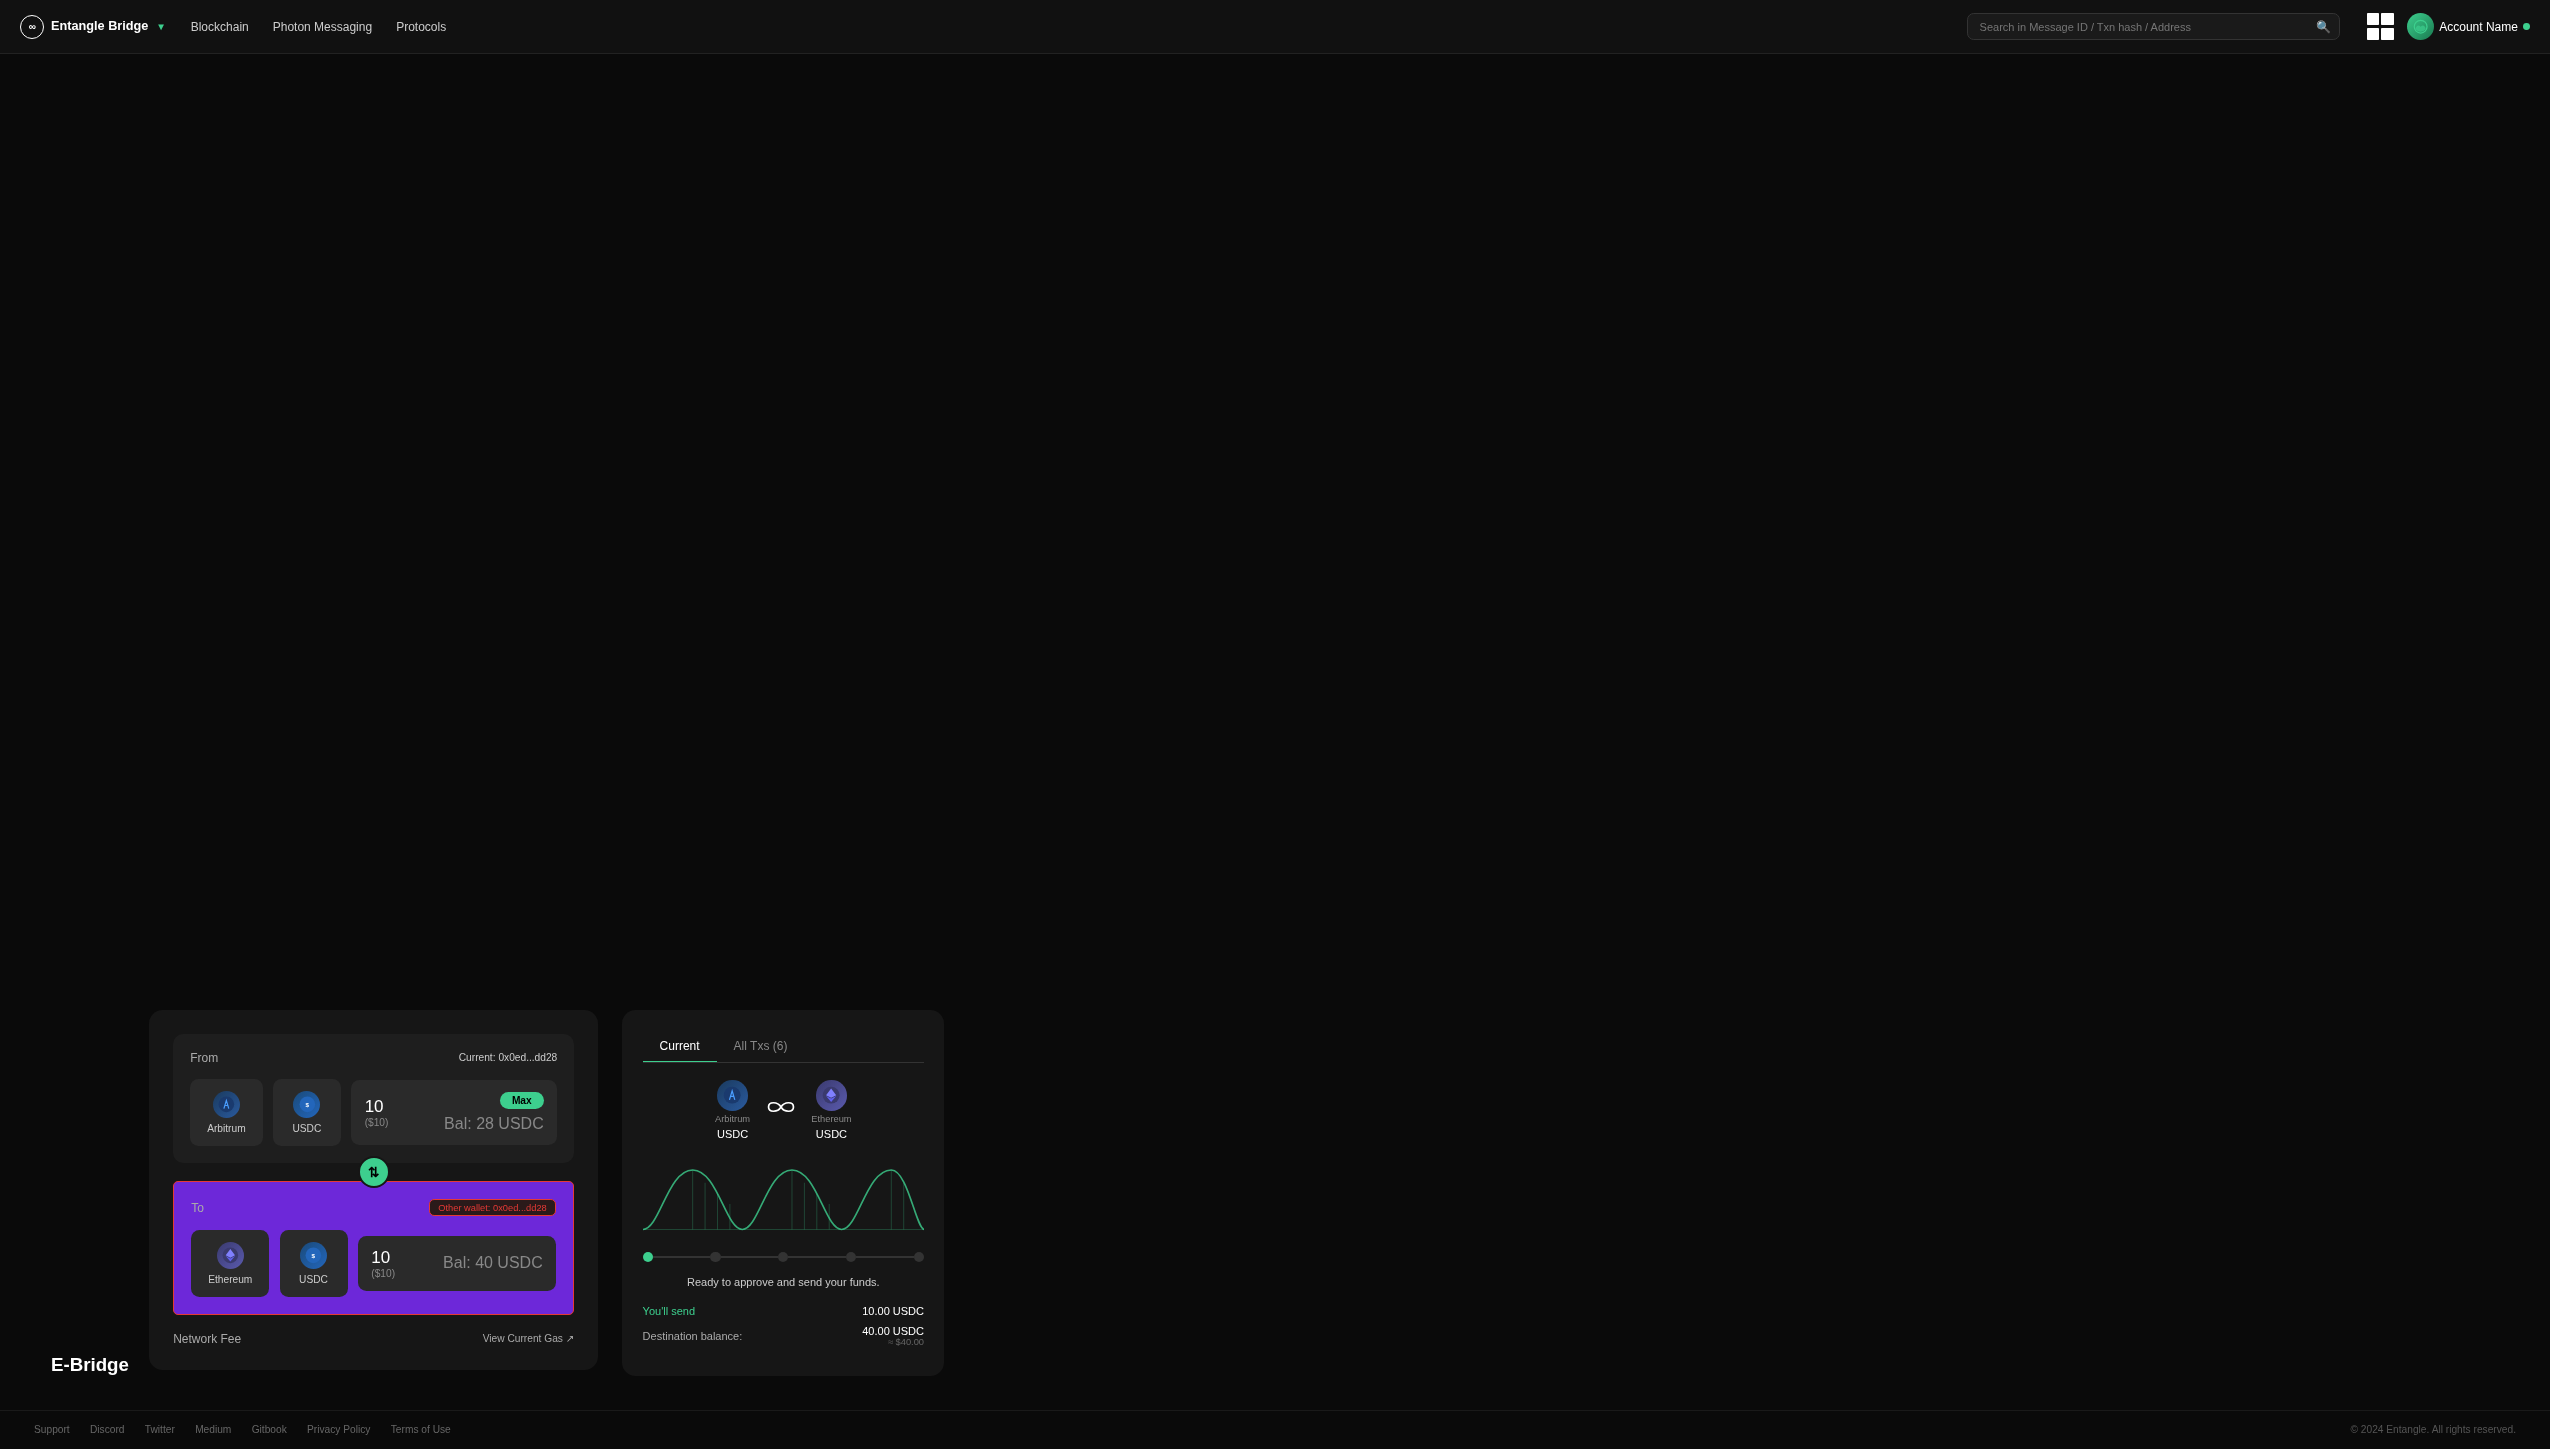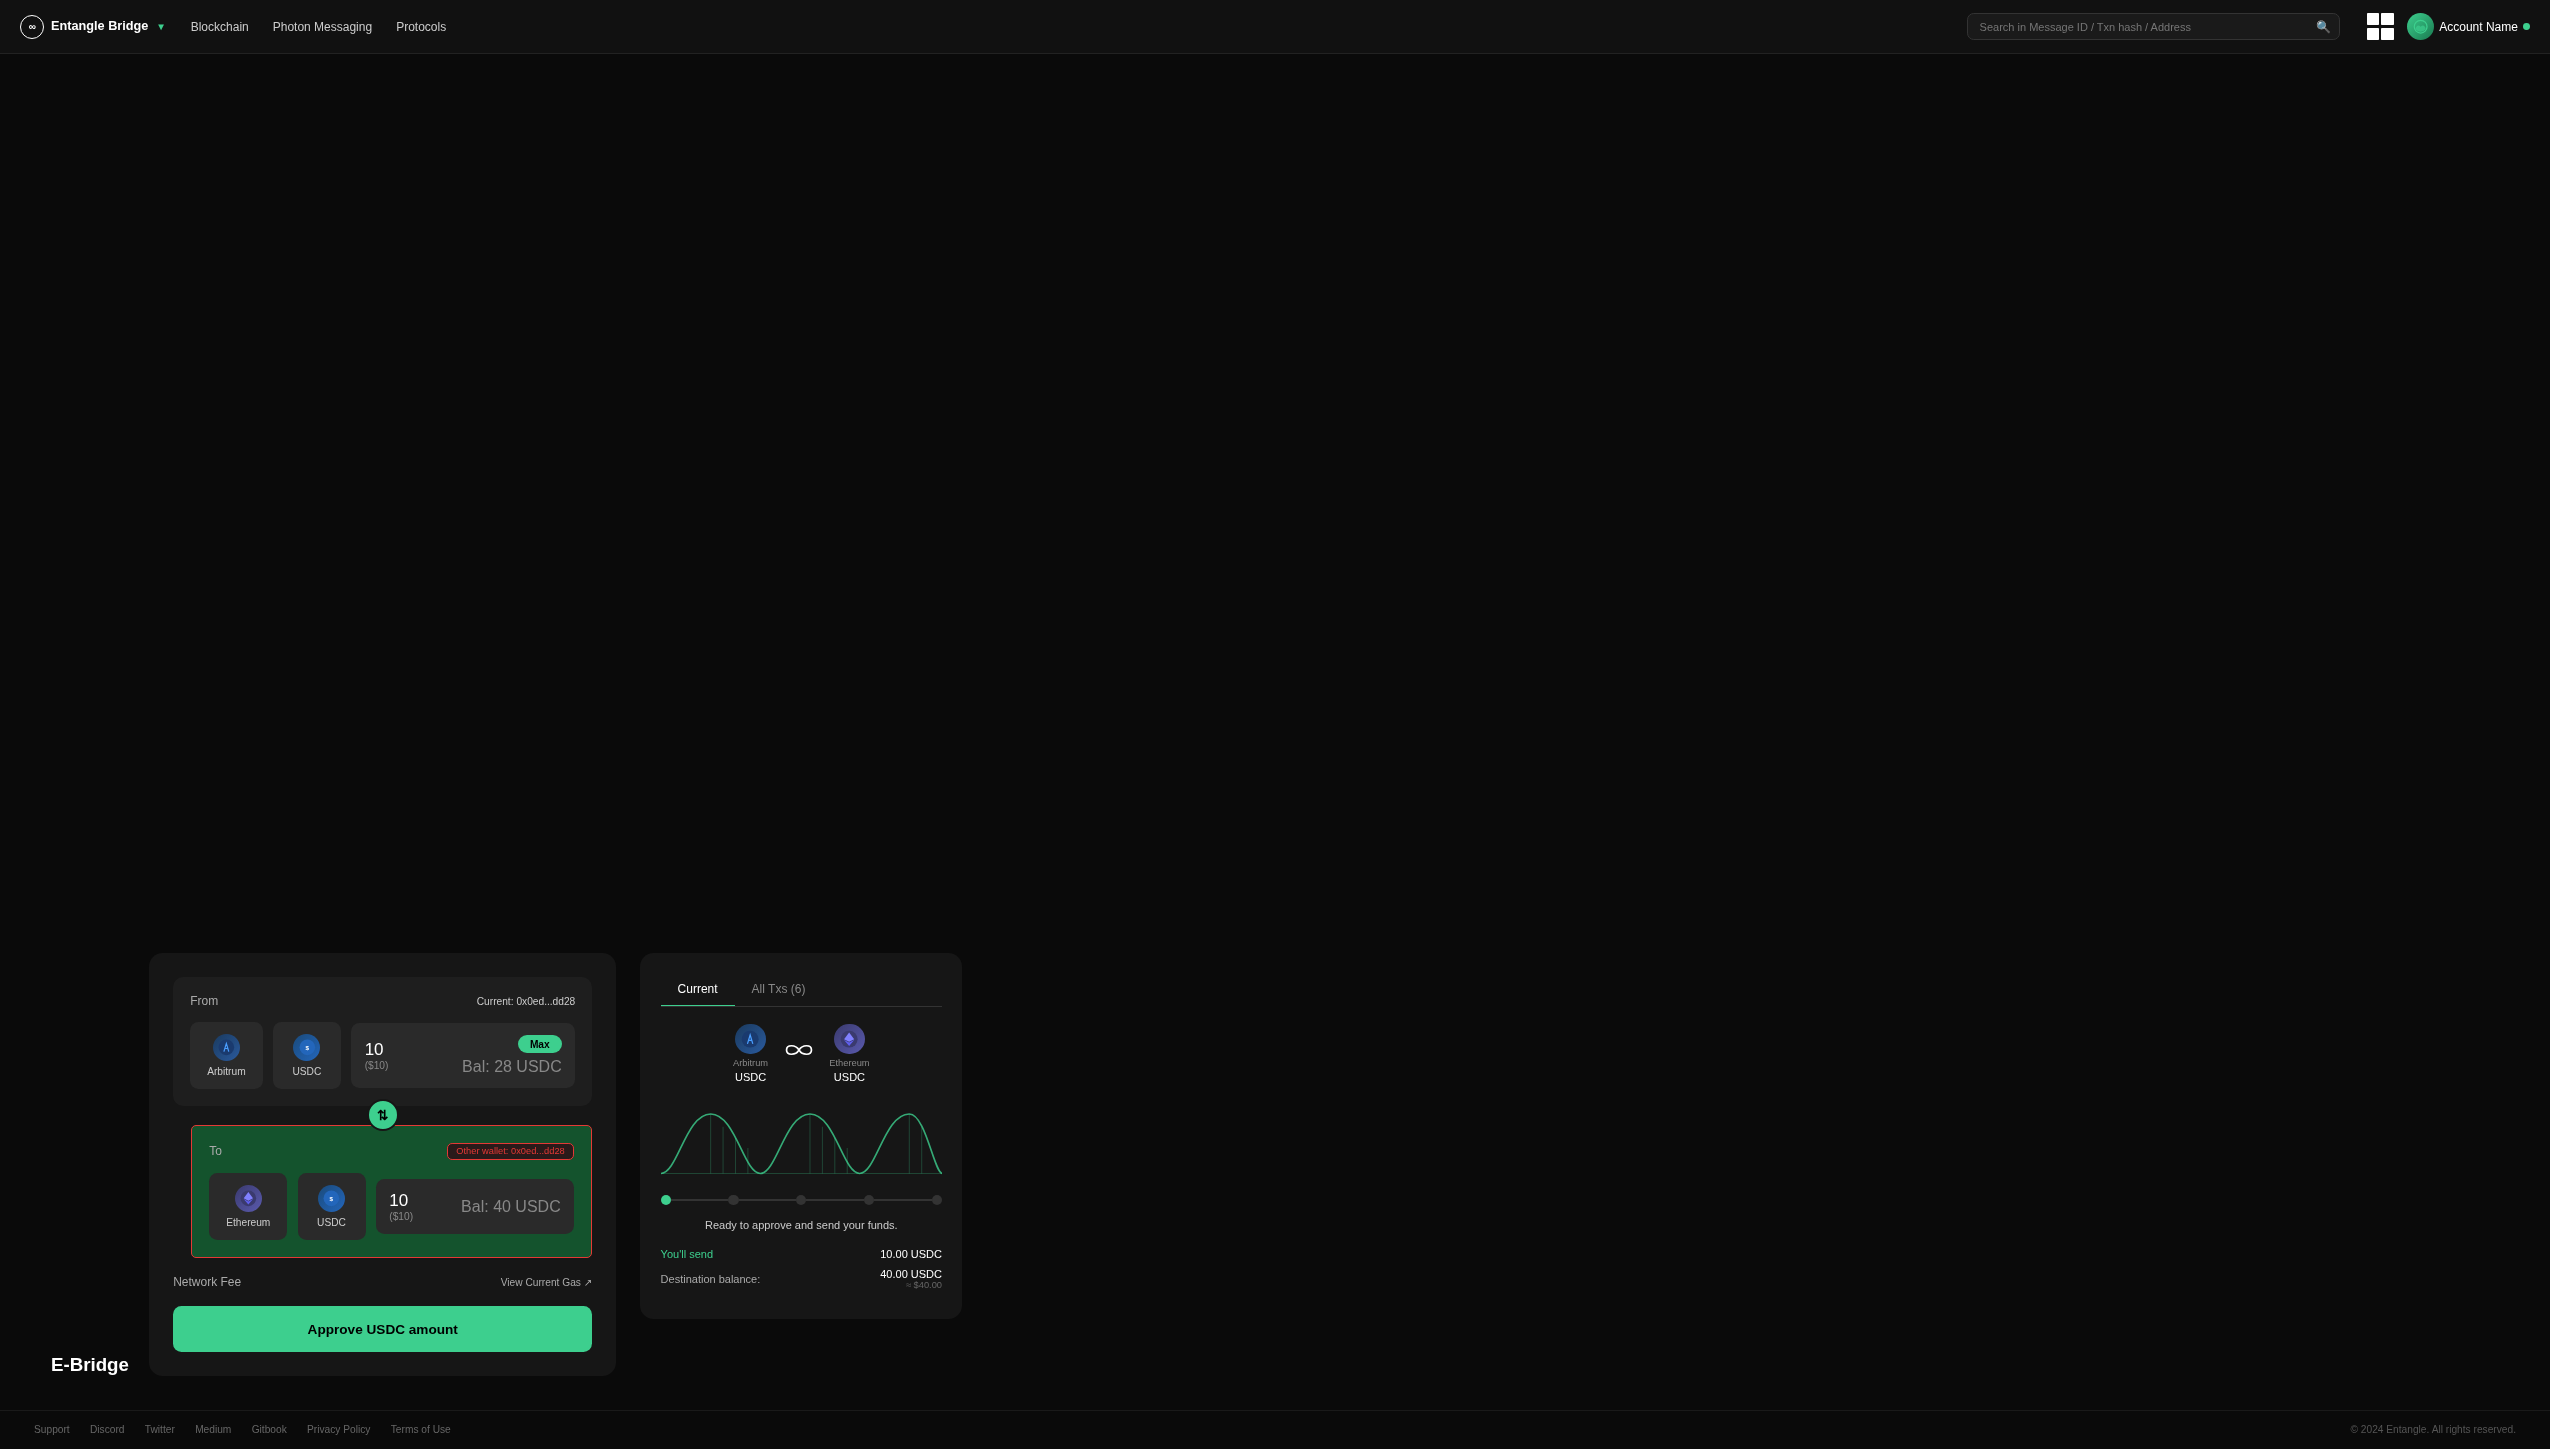--- a/index.html
+++ b/index.html
@@ -221,25 +221,24 @@
       display: flex; align-items: center; justify-content: center;
       cursor: pointer;
       font-size: 13.6px;
       color: #000;
       font-weight: 700;
       border: 2.5px solid #161616;
     }
 
     
     .to-section {
-      background: #14532d;
+      background: #6d28d9;
       border-radius: 5px;
       padding: 17px;
       border: 1.7px solid #e53935;
-      margin-left: 18px;
     }
     .to-header {
       display: flex;
       justify-content: space-between;
       align-items: center;
       margin-bottom: 13.6px;
     }
     .other-wallet-badge {
       background: #2a1a1a;
       border: 0.8px solid #e53935;
@@ -558,21 +557,20 @@
 
       
       <div class="fee-row">
         <span class="fee-label">Network Fee</span>
         <span class="gas-link">View Current Gas ↗</span>
       </div>
 
       
 
       
-      <button class="approve-btn">Approve USDC amount</button>
     </div>
 
     <div class="right-panel">
       <div class="tabs-row">
         <div class="tab active">Current</div>
         <div class="tab">All Txs (6)</div>
       </div>
 
       <div class="bridge-chains">
         <div class="bridge-chain">

